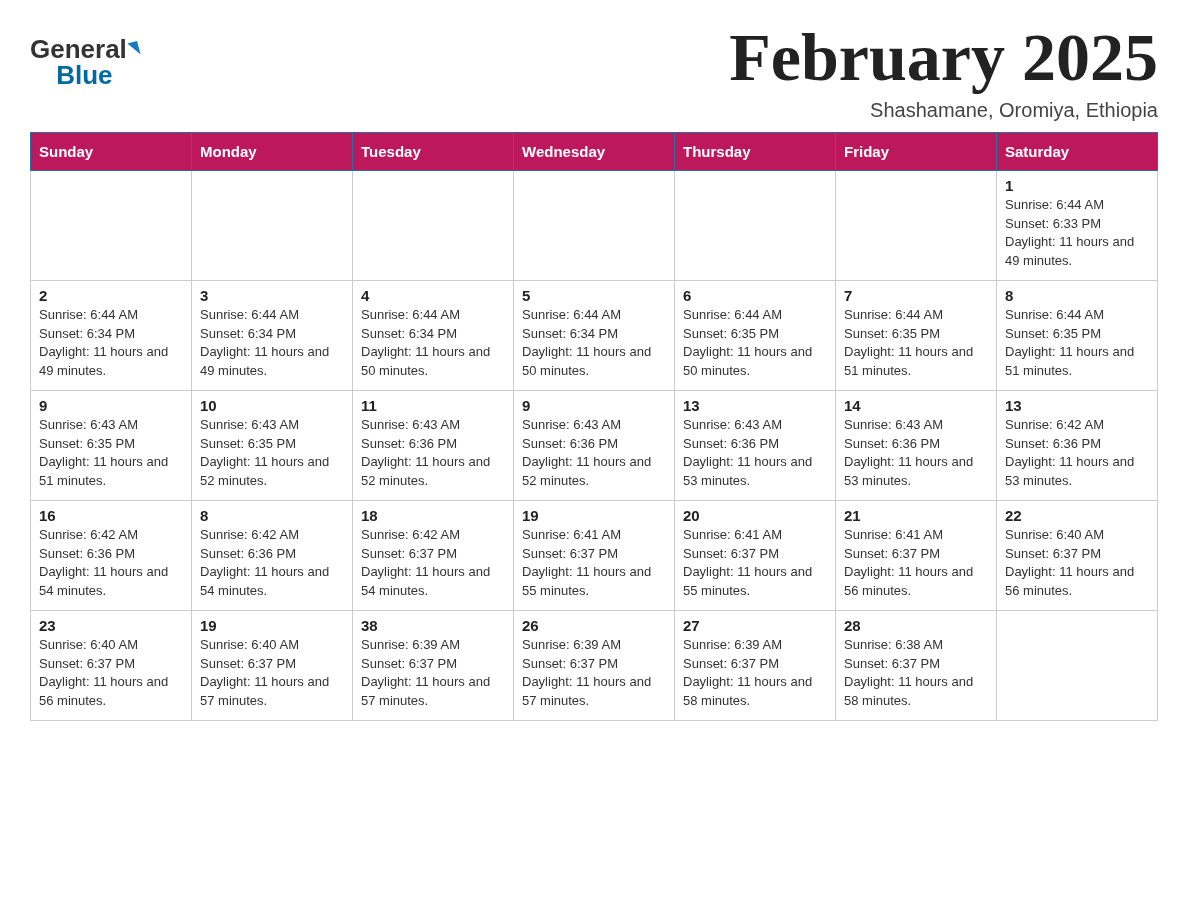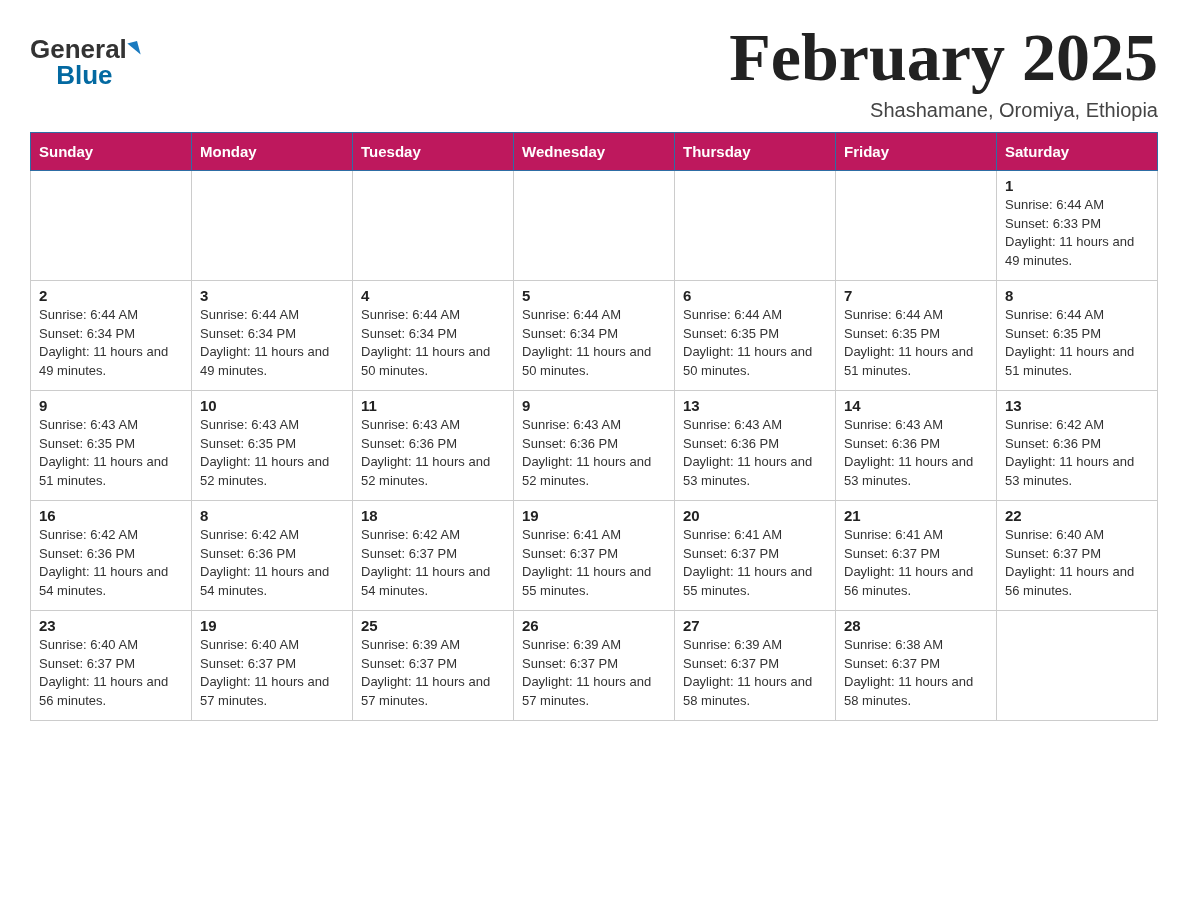--- a/index.html
+++ b/index.html
@@ -242,21 +242,21 @@
       <tr>
         <td>
           <div class="day-number">23</div>
           <div class="day-info">Sunrise: 6:40 AM<br>Sunset: 6:37 PM<br>Daylight: 11 hours and 56 minutes.</div>
         </td>
         <td>
           <div class="day-number">19</div>
           <div class="day-info">Sunrise: 6:40 AM<br>Sunset: 6:37 PM<br>Daylight: 11 hours and 57 minutes.</div>
         </td>
         <td>
-          <div class="day-number">25</div>
+          <div class="day-number">38</div>
           <div class="day-info">Sunrise: 6:39 AM<br>Sunset: 6:37 PM<br>Daylight: 11 hours and 57 minutes.</div>
         </td>
         <td>
           <div class="day-number">26</div>
           <div class="day-info">Sunrise: 6:39 AM<br>Sunset: 6:37 PM<br>Daylight: 11 hours and 57 minutes.</div>
         </td>
         <td>
           <div class="day-number">27</div>
           <div class="day-info">Sunrise: 6:39 AM<br>Sunset: 6:37 PM<br>Daylight: 11 hours and 58 minutes.</div>
         </td>

